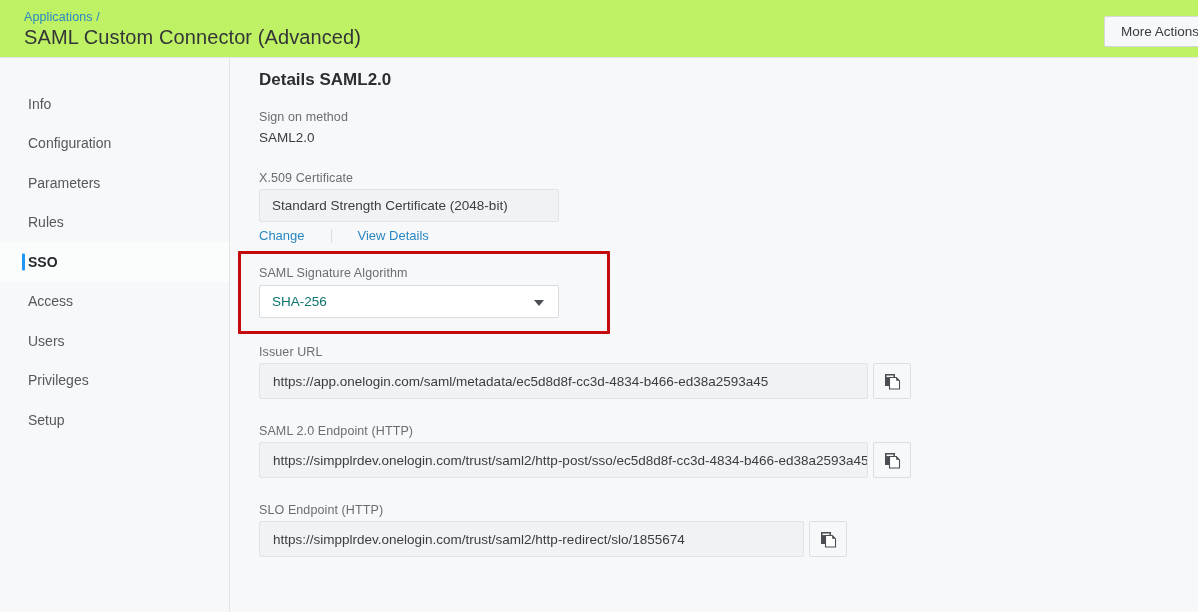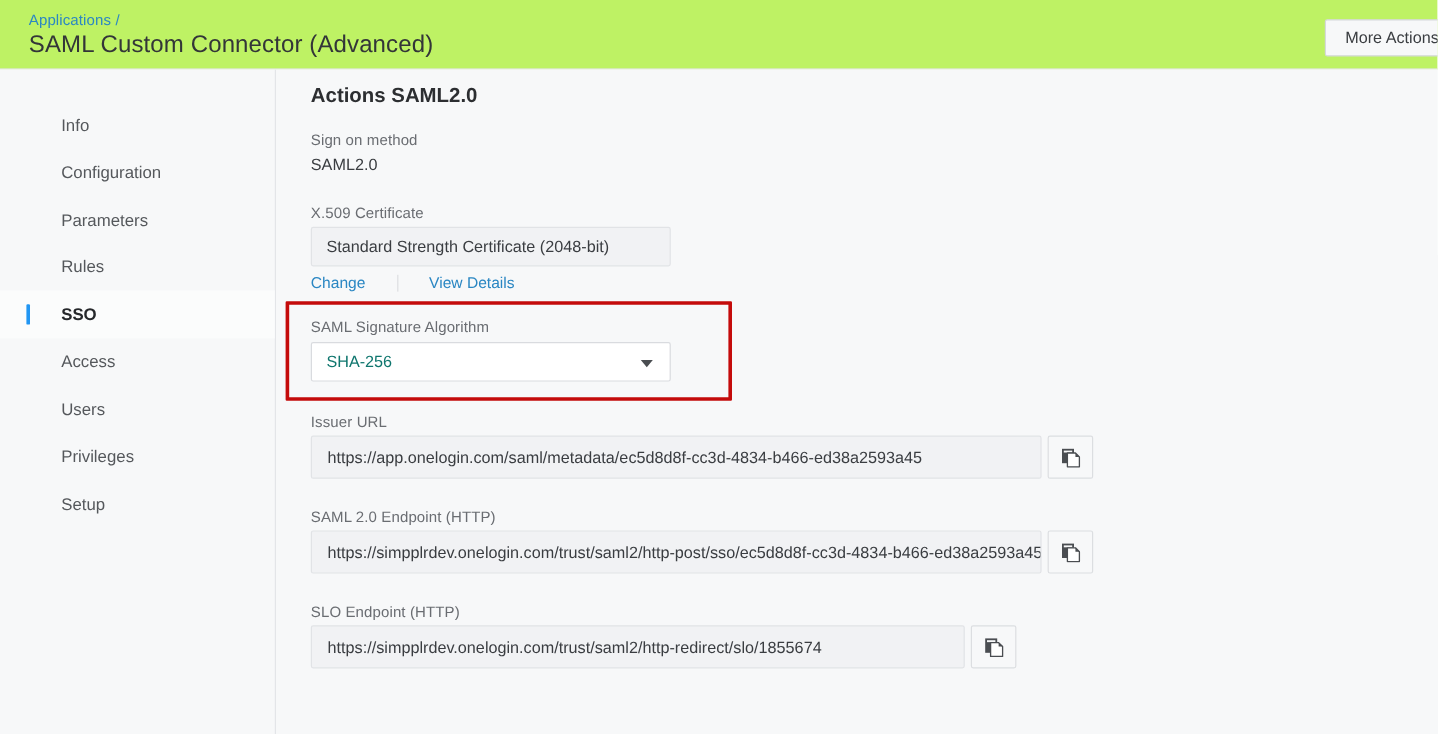--- a/index.html
+++ b/index.html
@@ -62,21 +62,21 @@
     flex: 0 0 230px;
     background: #f7f8f9;
     border-right: 1px solid #e3e5e8;
     padding-top: 26px;
   }
   .nav-item {
     position: relative;
     height: 39.5px;
     display: flex;
     align-items: center;
-    padding-left: 51px;
+    padding-left: 28px;
     font-size: 14px;
     color: #55585c;
     cursor: pointer;
   }
   .nav-item.active {
     background: #fbfcfc;
     color: #26282b;
     font-weight: bold;
   }
   .nav-item.active::before {
@@ -235,21 +235,21 @@
     <div class="nav-item">
       <span>Privileges</span>
     </div>
     <div class="nav-item">
       <span>Setup</span>
     </div>
   </div>
 
   <div class="content">
 
-    <div class="section-title">Actions SAML2.0</div>
+    <div class="section-title">Details SAML2.0</div>
 
     <div class="field-label" style="position:absolute; left:29px; top:52px;">Sign on method</div>
     <div class="static-value" style="position:absolute; left:29px; top:72px;">SAML2.0</div>
 
     <div class="field-label" style="position:absolute; left:29px; top:113px;">X.509 Certificate</div>
     <div class="readonly-box" style="position:absolute; left:29px; top:131px; width:300px; height:33px;">Standard Strength Certificate (2048-bit)</div>
 
     <div style="position:absolute; left:29px; top:170px; display:flex; align-items:center; gap:26px;">
       <span class="link">Change</span>
       <span class="link-sep"></span>

